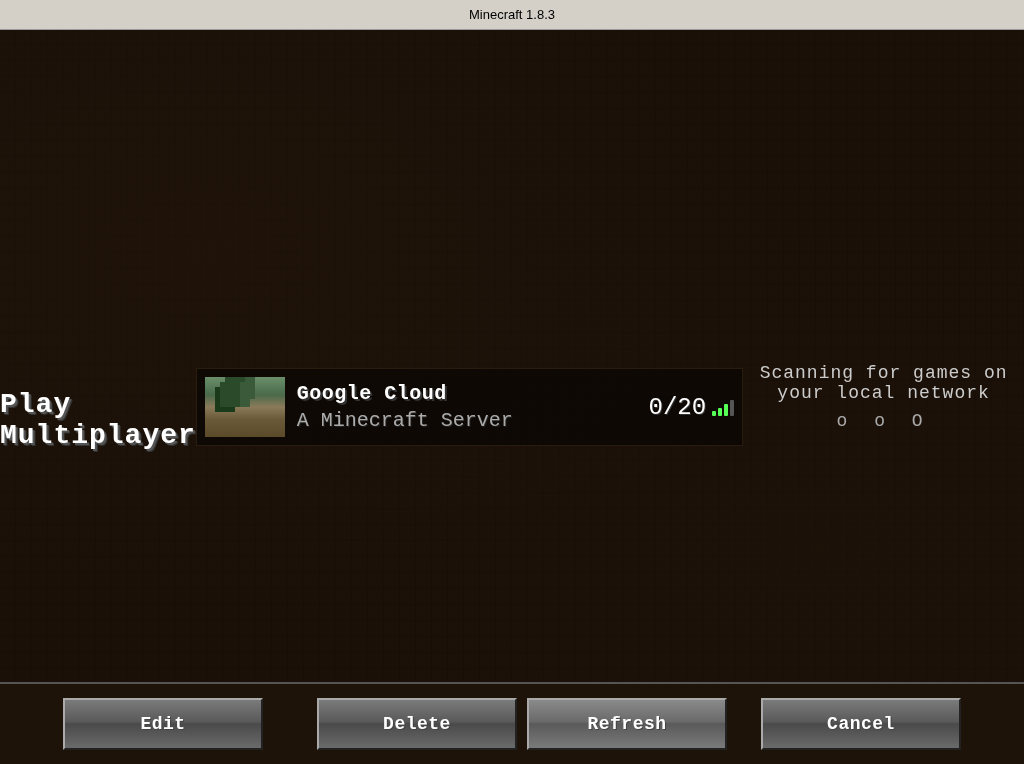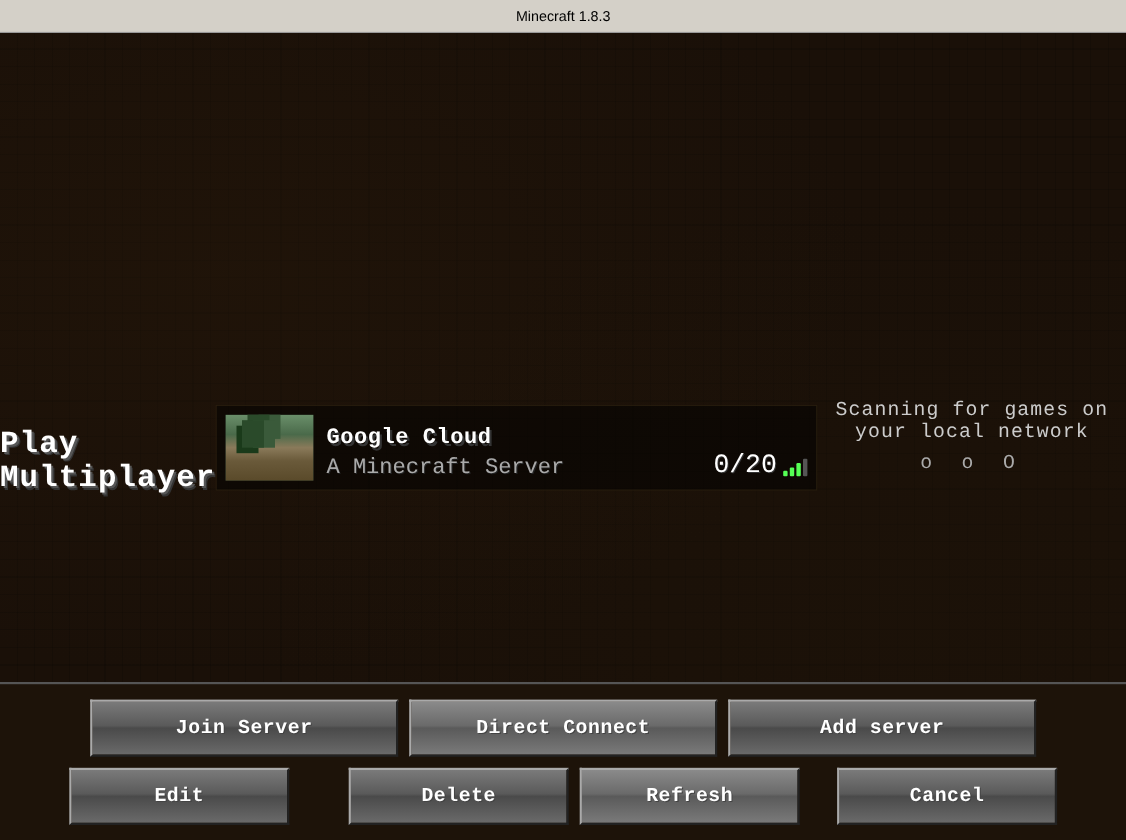--- a/index.html
+++ b/index.html
@@ -72,21 +72,21 @@
     }
 
     .server-list {
       width: 920px;
       margin-top: 20px;
       z-index: 1;
     }
 
     .server-item {
       display: flex;
-      align-items: flex-end;
+      align-items: center;
       background: rgba(0,0,0,0.5);
       border: 1px solid rgba(80,60,30,0.4);
       padding: 8px;
       position: relative;
       min-height: 70px;
     }
 
     .server-thumbnail {
       width: 80px;
       height: 60px;
@@ -275,25 +275,20 @@
     </div>
   </div>
 
   <div class="scanning-text">
     <div>Scanning for games on your local network</div>
     <div class="scanning-dots">o  o  O</div>
   </div>
 
   <div class="button-area">
     <div class="button-row">
-      <button class="mc-button btn-join">Join Server</button>
-      <button class="mc-button btn-direct highlighted">Direct Connect</button>
-      <button class="mc-button btn-add">Add server</button>
-    </div>
-    <div class="button-row">
       <button class="mc-button btn-edit">Edit</button>
       <button class="mc-button btn-delete">Delete</button>
       <button class="mc-button btn-refresh highlighted">Refresh</button>
       <button class="mc-button btn-cancel">Cancel</button>
     </div>
   </div>
 
 </div>
 
 </body></html>

